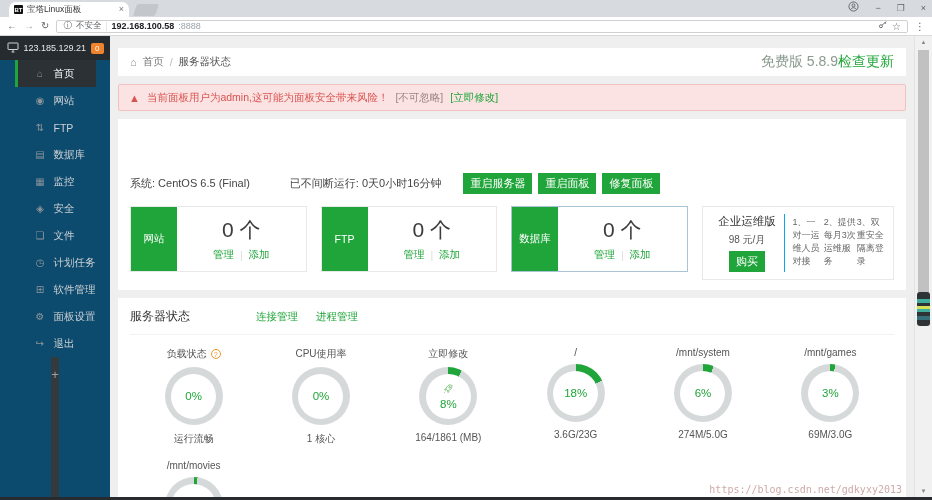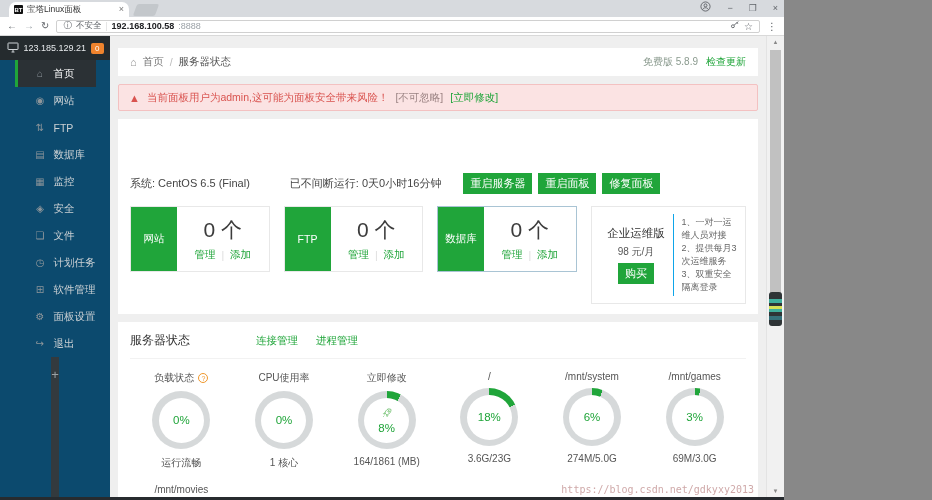--- a/index.html
+++ b/index.html
@@ -1,18 +1,18 @@
 <!DOCTYPE html>
 <html><head>
 <meta charset="utf-8">
 <style>
   * { margin:0; padding:0; box-sizing:border-box; }
   html,body { background:#888; }
   .screen {
-    position:relative; width:784px; height:500px; overflow:hidden;
+    position:relative; width:932px; height:500px; overflow:hidden;
     font-family:"Liberation Sans","DejaVu Sans",sans-serif; background:#efefef;
   }
   
   .tabstrip { position:absolute; top:0; left:0; right:0; height:17px; background:#d7dade; display:flex; align-items:flex-end; }
   .tab { position:relative; margin-left:9px; width:120px; height:15px; background:#fff; border-radius:7px 7px 0 0; display:flex; align-items:center; padding:0 5px; gap:4px; }
   .favicon { width:9px; height:9px; background:#111; color:#fff; font-size:6px; font-weight:bold; display:flex; align-items:center; justify-content:center; border-radius:1px; flex:0 0 auto; }
   .tab-title { font-size:8.5px; color:#333; white-space:nowrap; overflow:hidden; flex:1; }
   .tab-close { font-size:9px; color:#777; line-height:1; }
   .newtab { width:22px; height:12px; background:#c3c7cb; margin-left:6px; margin-bottom:1px; border-radius:2px; transform:skewX(-20deg); }
   .win-controls { position:absolute; right:6px; top:1px; display:flex; align-items:center; gap:16px; color:#5f6368; font-size:9px; }
@@ -37,21 +37,21 @@
   .menu-item { height:27px; display:flex; align-items:center; gap:8px; padding-left:17px; color:#ccd1d4; font-size:10.5px; border-left:3px solid transparent; cursor:pointer; }
   .menu-item .mi-icon { color:#8d959a; font-size:10px; width:11px; text-align:center; }
   .menu-item.active { background:#2b3135; border-left-color:#20a53a; color:#fff; }
   .sidebar-footer { flex:1; background:#333a3e; text-align:center; padding-top:8px; }
   .add-btn { color:#9aa1a5; font-size:13px; cursor:pointer; display:inline-block; }
   
   .content { flex:1; background:#efefef; padding:0 8px; position:relative; overflow:hidden; }
   .crumb-bar { margin-top:12px; height:28px; background:#fff; display:flex; align-items:center; padding:0 12px; gap:6px; font-size:10.5px; color:#777; }
   .crumb-bar .home-ico { color:#999; font-size:11px; }
   .crumb-cur { color:#555; }
-  .crumb-right { margin-left:auto; display:flex; gap:8px; font-size:10px; }
+  .crumb-right { margin-left:auto; display:flex; font-size:14px; }
   .version { color:#8a9a8e; }
   .link-green { color:#20a53a; cursor:pointer; text-decoration:none; }
   .warnbar { margin-top:8px; height:27px; background:#fbe3e3; border:1px solid #f3c1c1; border-radius:2px; display:flex; align-items:center; padding:0 10px; gap:7px; font-size:10.5px; }
   .warn-tri { color:#d9534f; font-size:11px; }
   .warn-msg { color:#d9534f; }
   .warn-ignore { color:#9b8383; }
   .panel { margin-top:8px; background:#fff; padding:10px 12px; }
   .sys-row { display:flex; align-items:center; gap:10px; font-size:11px; color:#454545;margin-top:44px; }
   .sys-os { margin-right:30px; }
   .sys-uptime { margin-right:12px; }
@@ -61,21 +61,21 @@
   .stat-card.highlighted { border-color:#a9c4d4; }
   .stat-label { width:46px; background:#20a53a; color:#fff; font-size:10.5px; display:flex; align-items:center; justify-content:center; flex:0 0 auto; }
   .stat-body { flex:1; display:flex; flex-direction:column; align-items:center; justify-content:center; gap:4px; }
   .stat-count { font-size:21px; color:#3c3c3c; }
   .stat-links { font-size:10.5px; display:flex; gap:6px; align-items:center; }
   .stat-links .divider { color:#ddd; }
   .promo-card { flex:1; border:1px solid #e8e8e8; display:flex; padding:7px 8px; gap:8px; }
   .promo-left { width:74px; border-right:1px solid #0ea5e9; display:flex; flex-direction:column; align-items:center; justify-content:center; gap:4px; flex:0 0 auto; }
   .promo-title { font-size:11.5px; color:#333; white-space:nowrap; }
   .promo-price { font-size:10px; color:#555; }
-  .promo-feats { flex:1; display:flex; flex-direction:column; justify-content:space-around; font-size:9px; color:#666; padding:2px 0; }
+  .promo-feats { flex:1; display:flex; flex-direction:row; justify-content:space-around; font-size:9px; color:#666; padding:2px 0; }
   .status-head { display:flex; align-items:center; gap:22px; padding-bottom:9px; border-bottom:1px solid #f2f2f2; }
   .status-title { font-size:12px; color:#333; }
   .status-links { display:flex; gap:18px; font-size:10.5px;margin-left:44px; }
   .gauges { display:grid; grid-template-columns:repeat(6,1fr); row-gap:14px; margin-top:12px; }
   .gauge { display:flex; flex-direction:column; align-items:center; }
   .gauge-title { font-size:10px; color:#555; display:flex; align-items:center; gap:4px; }
   .help-circle { width:10px; height:10px; border:1px solid #f0982d; color:#f0982d; border-radius:50%; font-size:7px; display:inline-flex; align-items:center; justify-content:center; cursor:pointer; }
   .ring { margin-top:6px; width:58px; height:58px; border-radius:50%; display:flex; align-items:center; justify-content:center; }
   .ring-inner { width:45px; height:45px; background:#fff; border-radius:50%; display:flex; flex-direction:column; align-items:center; justify-content:center; line-height:1.05; }
   .pct { color:#20a53a; font-size:11.5px; }

